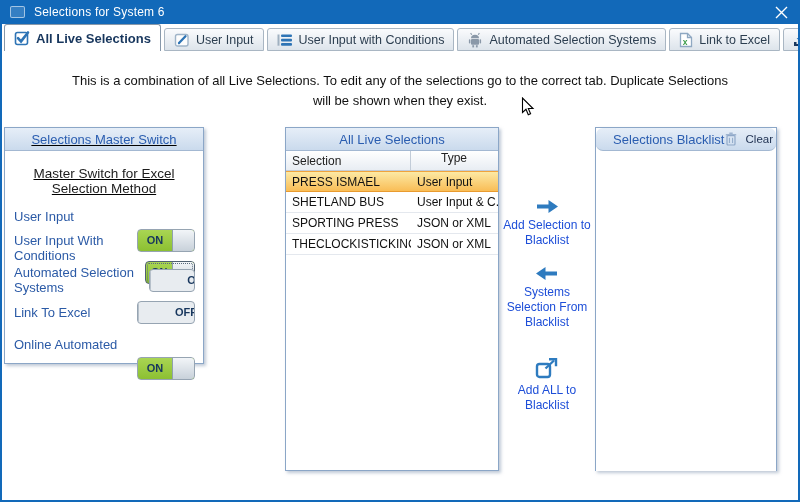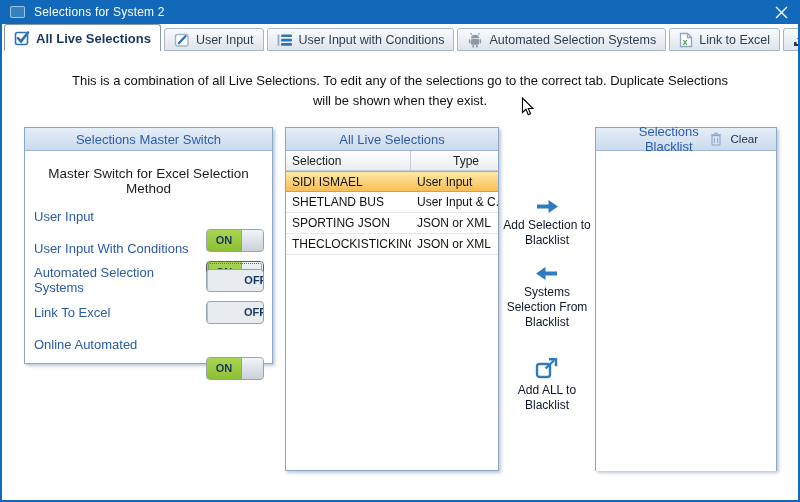--- a/index.html
+++ b/index.html
@@ -22,74 +22,74 @@
   .tab.active{height:27px;background:#fff;border-color:#8798aa;border-bottom:none;
     font-weight:bold;color:#17365d;font-size:13px;}
   
   .instructions{margin:20px auto 16px;width:660px;text-align:center;font-size:13px;color:#111;line-height:1.5;}
   
   .panel{position:absolute;background:#fff;border:1px solid #8ba6c7;box-sizing:border-box;
     box-shadow:2px 2px 3px rgba(130,150,175,.5);}
   .panel-header{height:22px;background:linear-gradient(#e6eef8,#cadaed);border-bottom:1px solid #a3b8d2;
     display:flex;align-items:center;justify-content:center;
     color:var(--header-text-blue,#2a5db0);font-size:13px;}
-  #master{left:22px;top:127px;width:249px;height:237px;}
+  #master{left:2px;top:127px;width:200px;height:237px;text-decoration:underline;}
   #live{left:283px;top:127px;width:214px;height:344px;}
   #blacklist{left:593px;top:127px;width:182px;height:344px;}
   
   .subtitle{margin-top:15px;text-align:center;font-size:13.5px;color:#1c1c1c;}
   .switch-row{position:absolute;left:9px;right:8px;height:24px;display:flex;align-items:center;justify-content:space-between;}
   .sw-label{font-size:13px;color:var(--label-blue,#2b5aa6);}
   .toggle{width:58px;height:23px;border:1px solid #96a4b2;border-radius:4px;display:flex;
     overflow:hidden;box-sizing:border-box;background:#e8ecf0;}
   .toggle .t-text{flex:1;display:flex;align-items:center;justify-content:center;
     font-size:11px;font-weight:bold;color:#17365d;}
   .toggle .knob{width:21px;background:linear-gradient(#f2f5f8,#c8d1da);}
   .toggle.on{background:linear-gradient(#a9d553,var(--toggle-on-green,#8cc032));margin-top:48px;}
   .toggle.on .knob{order:2;border-left:1px solid #8fa0ae;}
   .toggle.on .t-text{order:1;}
   .toggle.off .knob{order:1;border-right:1px solid #b6c0ca;}
   .toggle.off .t-text{order:2;margin-left:36px;}
   .toggle.focused{border-color:#4f6070;outline:1px dotted #5a6b7d;outline-offset:-3px;}
   
   .thead{display:flex;height:19px;background:linear-gradient(#fff,#e8edf3);border-bottom:1px solid #c2ccd8;
-    font-size:12px;color:#222;align-items:center;gap:12px;}
+    font-size:12px;color:#222;align-items:flex-start;}
   .th1{width:125px;height:100%;display:flex;align-items:center;padding-left:6px;
     border-right:1px solid #c2ccd8;box-sizing:border-box;}
   .th2{flex:1;padding-left:6px;margin-left:24px;}
   .trow{display:flex;height:21px;align-items:center;font-size:12px;color:#111;
     border-bottom:1px solid #e4e8ee;box-sizing:border-box;}
   .td1{width:125px;padding-left:6px;box-sizing:border-box;white-space:nowrap;overflow:hidden;}
   .td2{flex:1;padding-left:6px;white-space:nowrap;overflow:hidden;}
   .trow.selected{background:linear-gradient(#fce9a4,var(--selected-row-orange,#f9bd56));
     border-top:1px solid #f0a43c;border-bottom:1px solid #e99b2f;}
   
-  .bl-header{justify-content:space-between;padding:0 18px;}
+  .bl-header{justify-content:space-between;padding:0 3px;border-radius:7px;}
   .bl-title{flex:1;text-align:center;padding-left:14px;}
   .clear-btn{display:flex;align-items:center;gap:9px;font-size:11.5px;color:#1d2f4f;}
   .bl-body{height:320px;background:#fff;}
   
   #actions{position:absolute;left:497px;top:190px;width:96px;display:flex;flex-direction:column;
-    align-items:center;text-align:center;color:#0f172a;font-size:12px;line-height:1.25;}
+    align-items:center;text-align:center;color:#1d4ed8;font-size:12px;line-height:1.25;}
   .action{display:flex;flex-direction:column;align-items:center;}
   .action .a-label{margin-top:3px;}
   #action-add{margin-top:8px;}
   #action-remove{margin-top:17px;}
   #action-addall{margin-top:27px;text-align:center;}
   
   #cursor{position:absolute;left:519px;top:97px;z-index:9;}
 </style>
 </head>
 <body>
 
 <div class="window">
 
   <div class="titlebar">
     <div class="app-icon"></div>
-    <div class="title-text">Selections for System 2</div>
+    <div class="title-text">Selections for System 6</div>
     <div class="close-btn">
       <svg width="13" height="13" viewBox="0 0 13 13">
         <path d="M1,1 L12,12 M12,1 L1,12" stroke="#fff" stroke-width="1.4"></path>
       </svg>
     </div>
   </div>
 
   <div class="tabbar">
     <div class="tab active">
       <svg width="16" height="16" viewBox="0 0 16 16">
@@ -196,29 +196,29 @@
 
   <div class="panel" id="live">
     <div class="panel-header">
       <span>All Live Selections</span>
     </div>
     <div class="thead">
       <div class="th1">Selection</div>
       <div class="th2">Type</div>
     </div>
     <div class="trow selected">
-      <div class="td1">SIDI ISMAEL</div>
+      <div class="td1">PRESS ISMAEL</div>
       <div class="td2">User Input</div>
     </div>
     <div class="trow">
       <div class="td1">SHETLAND BUS</div>
       <div class="td2">User Input &amp; C...</div>
     </div>
     <div class="trow">
-      <div class="td1">SPORTING JSON</div>
+      <div class="td1">SPORTING PRESS</div>
       <div class="td2">JSON or XML</div>
     </div>
     <div class="trow">
       <div class="td1">THECLOCKISTICKING</div>
       <div class="td2">JSON or XML</div>
     </div>
   </div>
 
   <div id="actions">
     <div class="action" id="action-add">

